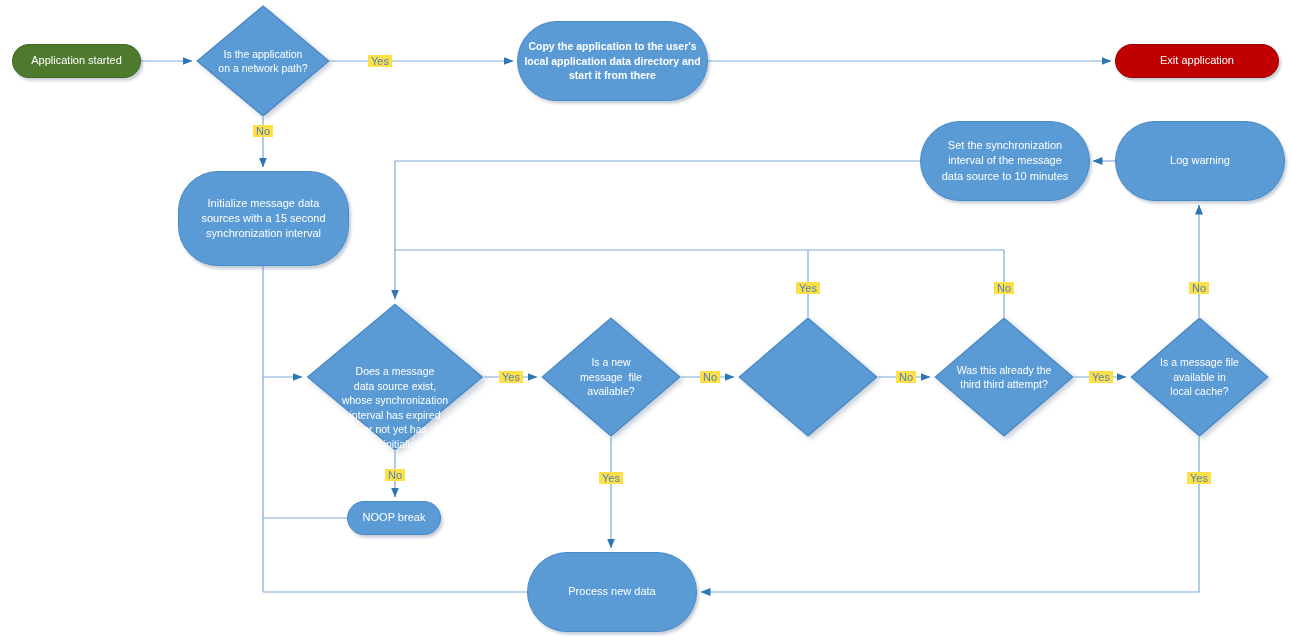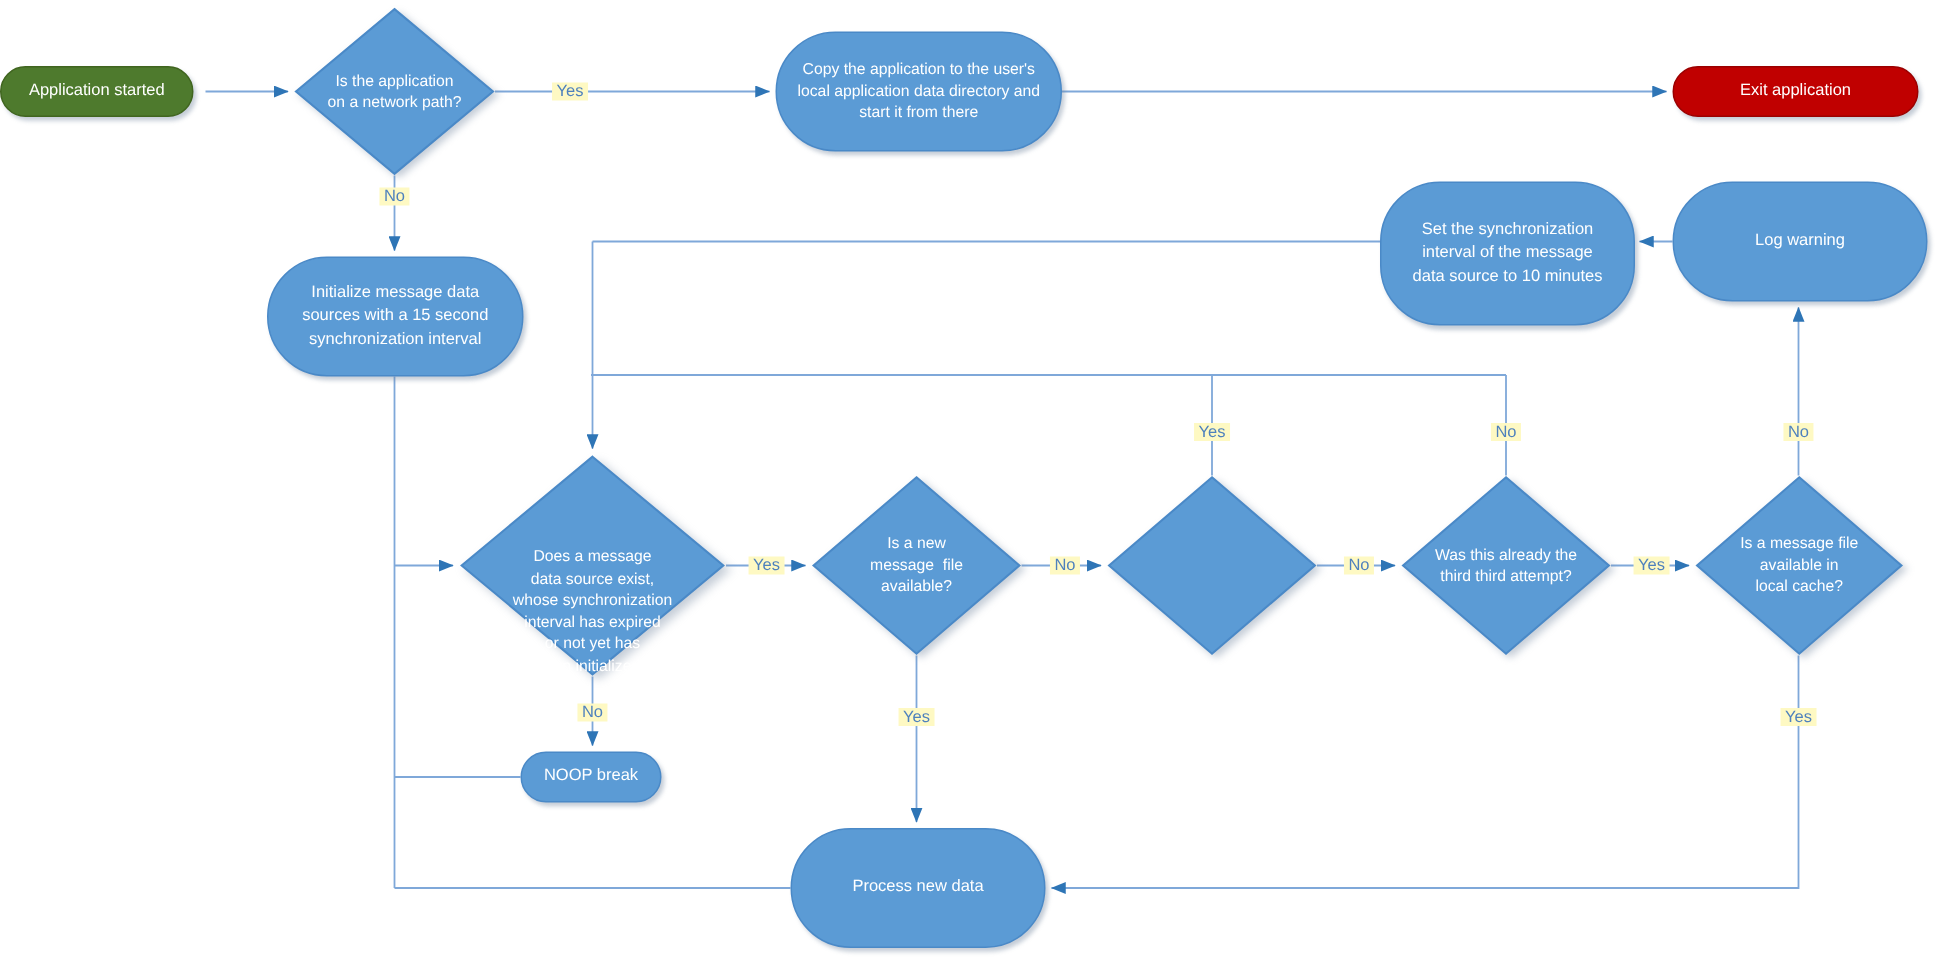--- a/index.html
+++ b/index.html
@@ -25,21 +25,21 @@
   .green{background:#4E7A2D;border-color:#40651F;}
   .red{background:#C00000;border-color:#9B0000;}
   .diamond{background:transparent;border:none;}
   .diamond svg{position:absolute;inset:0;width:100%;height:100%;overflow:visible;z-index:1;}
   .diamond polygon{
     fill:#5B9BD5;stroke:#4A89C7;stroke-width:1.4;vector-effect:non-scaling-stroke;
     filter:drop-shadow(2px 2.5px 2px rgba(110,130,155,.40));
   }
   .elabel{
     position:absolute;transform:translate(-50%,-50%);font-size:11px;color:#4E81BD;
-    background:#fef9c3;padding:0 3px;z-index:3;white-space:nowrap;
+    background:#fde047;padding:0 3px;z-index:3;white-space:nowrap;
   }
 </style>
 </head>
 <body>
 
 <div class="canvas">
 
   <svg class="wires" width="1291" height="642">
     <defs>
       <marker id="ah" viewBox="0 0 10 8" refX="9.5" refY="4" markerWidth="10" markerHeight="8" markerUnits="userSpaceOnUse" orient="auto">
@@ -65,49 +65,49 @@
     <line x1="878" y1="377" x2="930" y2="377" marker-end="url(#ah)"></line>
     <line x1="1074" y1="377" x2="1126" y2="377" marker-end="url(#ah)"></line>
     <line x1="395" y1="161" x2="395" y2="299" marker-end="url(#ah)"></line>
     <line x1="1199" y1="317" x2="1199" y2="205" marker-end="url(#ah)"></line>
     <line x1="611" y1="437" x2="611" y2="548" marker-end="url(#ah)"></line>
     <line x1="395" y1="451" x2="395" y2="497" marker-end="url(#ah)"></line>
     <line x1="1115" y1="161" x2="1093" y2="161" marker-end="url(#ah)"></line>
     <polyline points="1199,437 1199,592 701,592" marker-end="url(#ah)"></polyline>
   </svg>
 
-  <div class="node stadium green" style="left:0;top:44px;width:129px;height:34px;border-radius:17px;">
+  <div class="node stadium green" style="left:12px;top:44px;width:129px;height:34px;border-radius:17px;">
     <span class="nlabel">Application started</span>
   </div>
 
   <div class="node diamond small-text" style="left:196px;top:5px;width:134px;height:112px;">
     <svg viewBox="0 0 100 100" preserveAspectRatio="none">
       <polygon points="50,1 99,50 50,99 1,50"></polygon>
     </svg>
     <span class="nlabel">Is the application
 on a network path?</span>
   </div>
 
-  <div class="node stadium small-text" style="left:517px;top:21px;width:191px;height:80px;border-radius:40px;">
+  <div class="node stadium small-text" style="left:517px;top:21px;width:191px;height:80px;border-radius:40px;font-weight:bold;">
     <span class="nlabel">Copy the application to the user's
 local application data directory and
 start it from there</span>
   </div>
 
   <div class="node stadium red" style="left:1115px;top:44px;width:164px;height:34px;border-radius:17px;">
     <span class="nlabel">Exit application</span>
   </div>
 
-  <div class="node stadium" style="left:178px;top:171px;width:171px;height:80px;border-radius:40px;">
+  <div class="node stadium" style="left:178px;top:171px;width:171px;height:95px;border-radius:40px;">
     <span class="nlabel">Initialize message data
 sources with a 15 second
 synchronization interval</span>
   </div>
 
-  <div class="node stadium" style="left:920px;top:121px;width:170px;height:96px;border-radius:40px;">
+  <div class="node stadium" style="left:920px;top:121px;width:170px;height:80px;border-radius:40px;">
     <span class="nlabel">Set the synchronization
 interval of the message
 data source to 10 minutes</span>
   </div>
 
   <div class="node stadium" style="left:1115px;top:121px;width:170px;height:80px;border-radius:40px;">
     <span class="nlabel">Log warning</span>
   </div>
 
   <div class="node diamond small-text" style="left:306px;top:303px;width:178px;height:148px;align-items:flex-end;">

